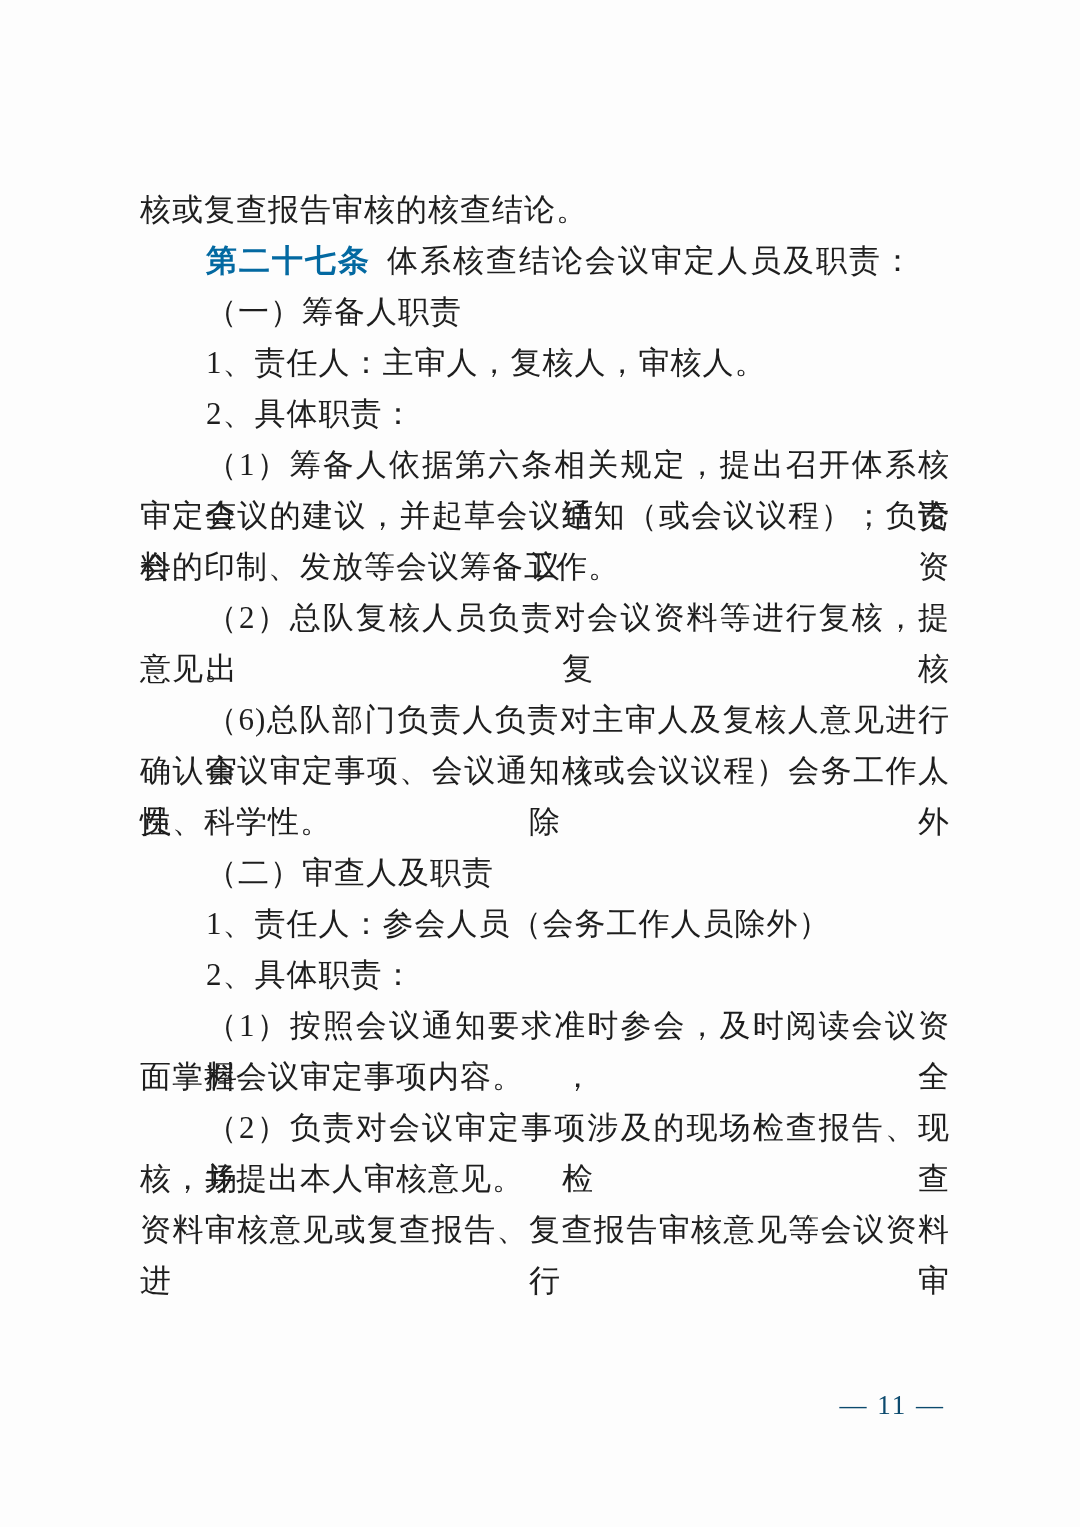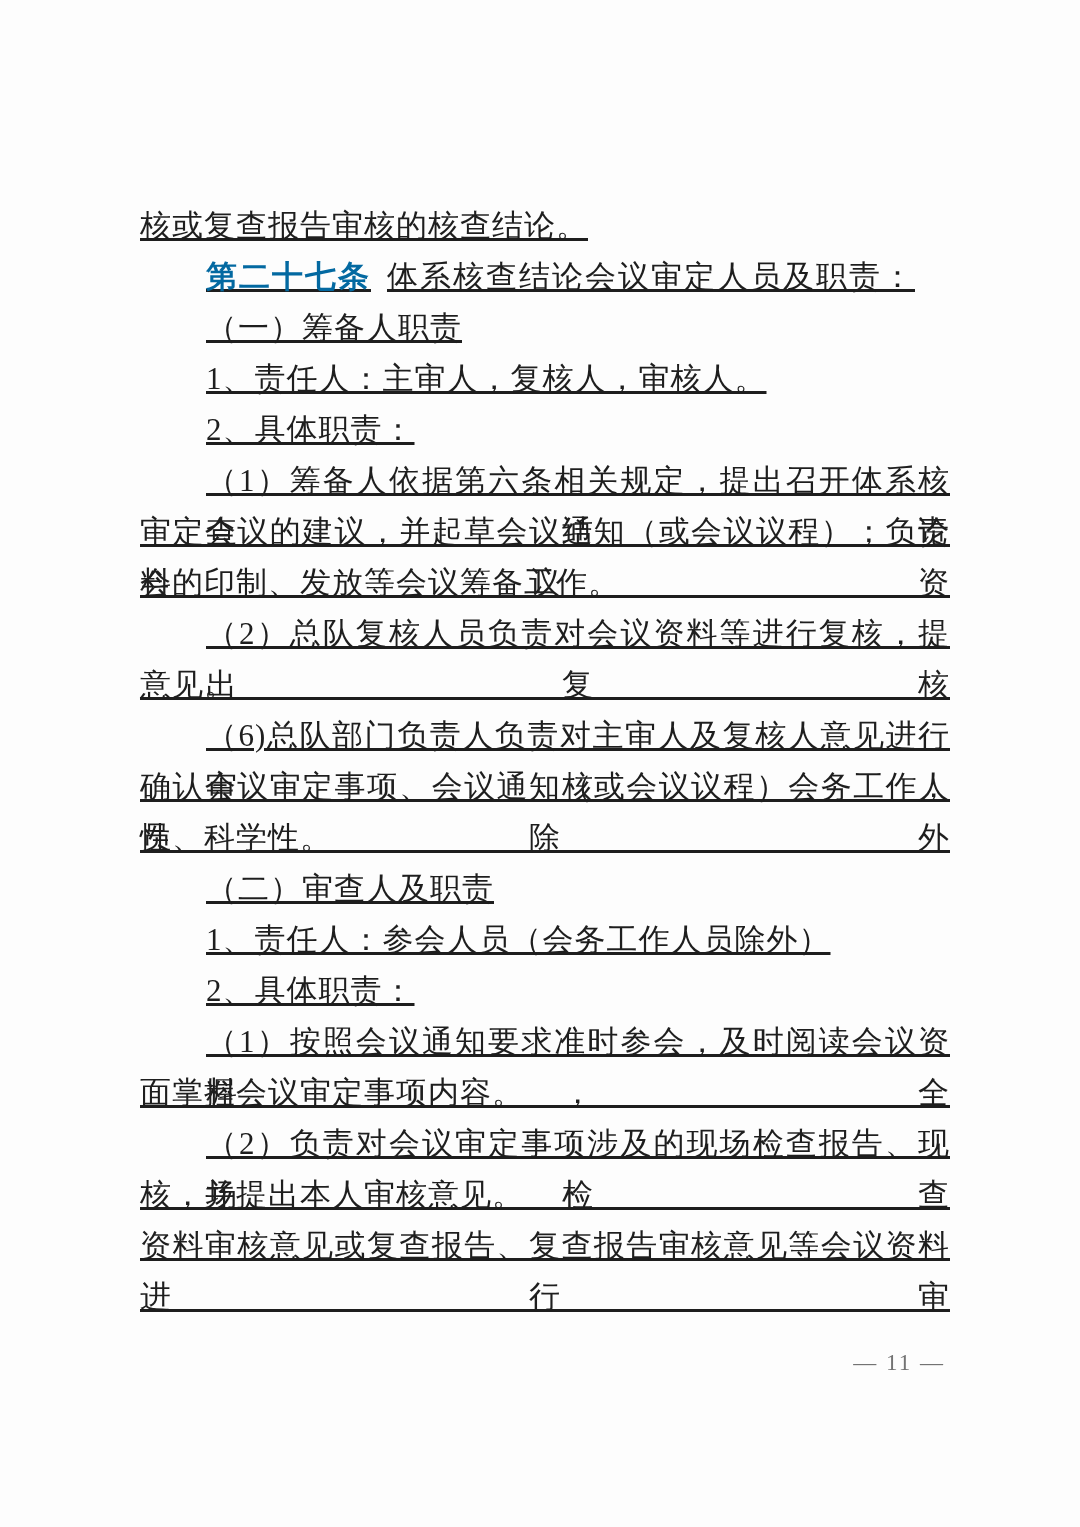--- a/index.html
+++ b/index.html
@@ -8,24 +8,23 @@
     width: 1080px;
     height: 1527px;
     margin: 0 auto;
     background: #fdfdfd;
     overflow: hidden;
     color: #1e1e1e;
     font-family: "Liberation Serif", "DejaVu Serif", serif;
   }
   .textblock {
     position: absolute;
-    top: 200px;
+    top: 184px;
     left: 140px;
     width: 810px;
-    text-decoration: underline;
   }
   .ln {
     height: 51px;
     line-height: 51px;
     font-size: 31px;
     letter-spacing: 1px;
     white-space: nowrap;
     color: #1e1e1e;
   }
   .ind { padding-left: 66px; }
@@ -37,26 +36,26 @@
   .art-num {
     font-family: "Liberation Sans", "DejaVu Sans", sans-serif;
     font-weight: 700;
     color: #0369a1;
     margin-right: 16px;
     letter-spacing: 2px;
   }
   .art-title { letter-spacing: 2px; }
   .footer {
     position: absolute;
-    top: 1338px;
+    top: 1380px;
     right: 135px;
     height: 50px;
     line-height: 50px;
-    font-size: 23px;
-    color: #737373;
+    font-size: 27px;
+    color: #0c4a6e;
     letter-spacing: 2px;
   }
 </style>
 </head>
 <body>
 
 <div class="page">
   <div class="textblock">
 
     <div class="ln">核或复查报告审核的核查结论。</div>

